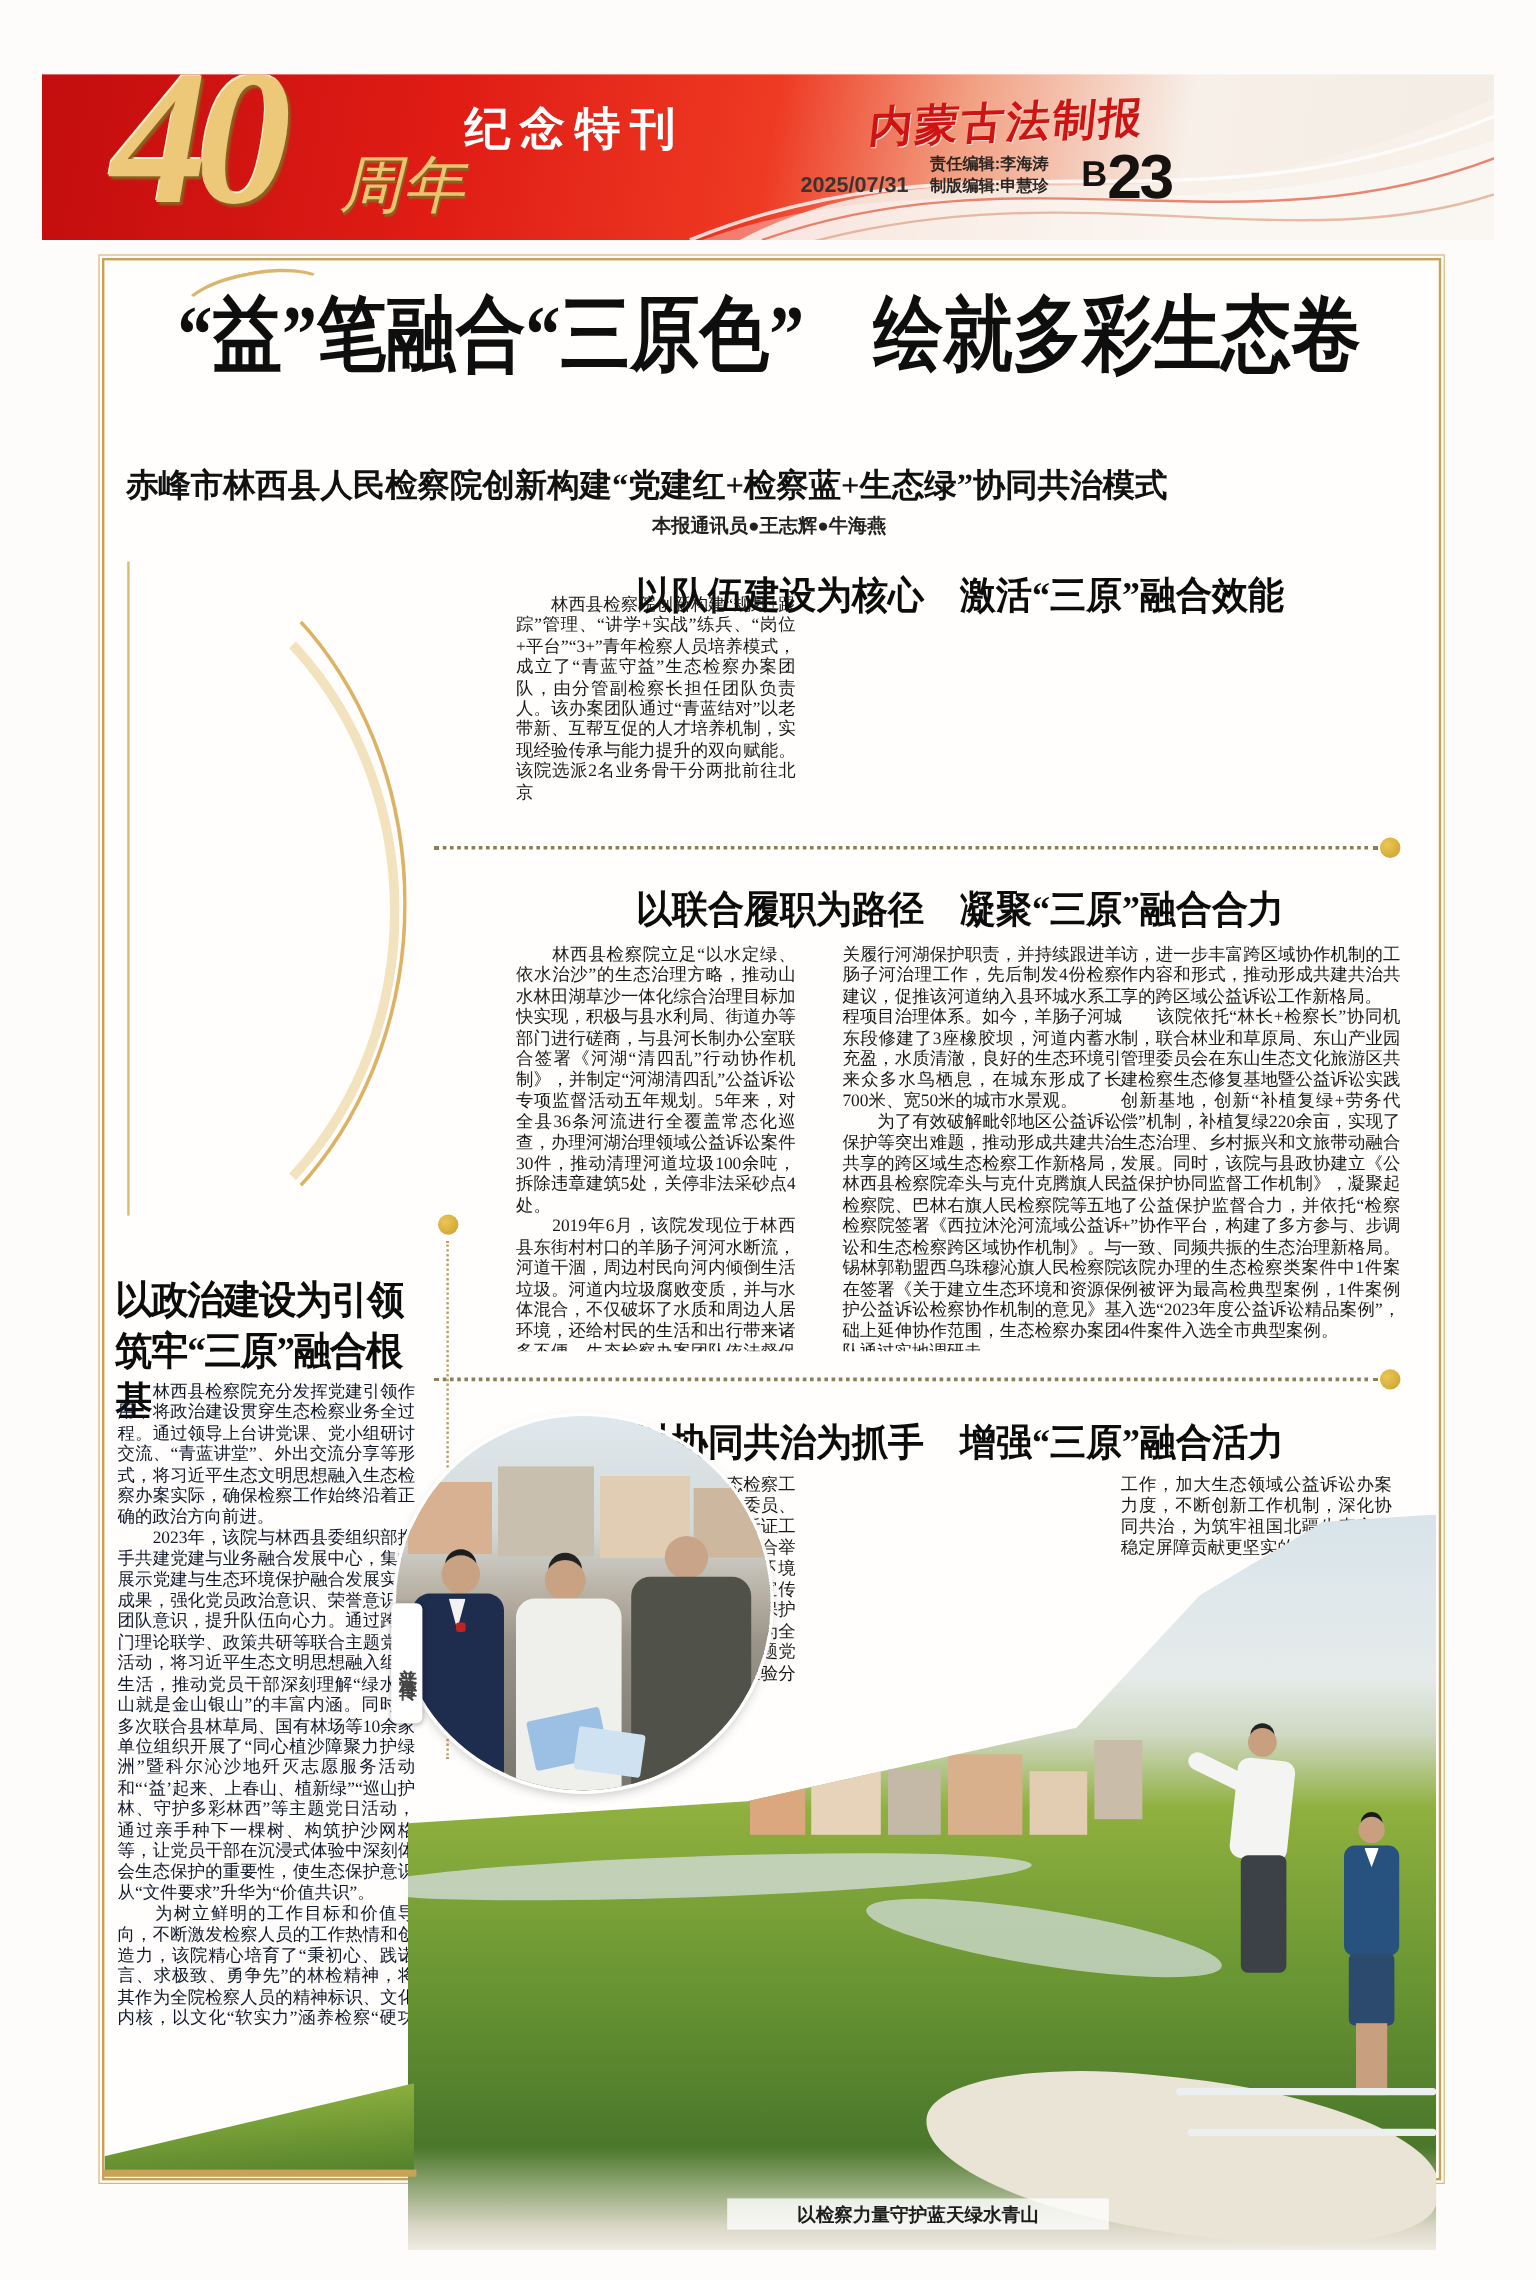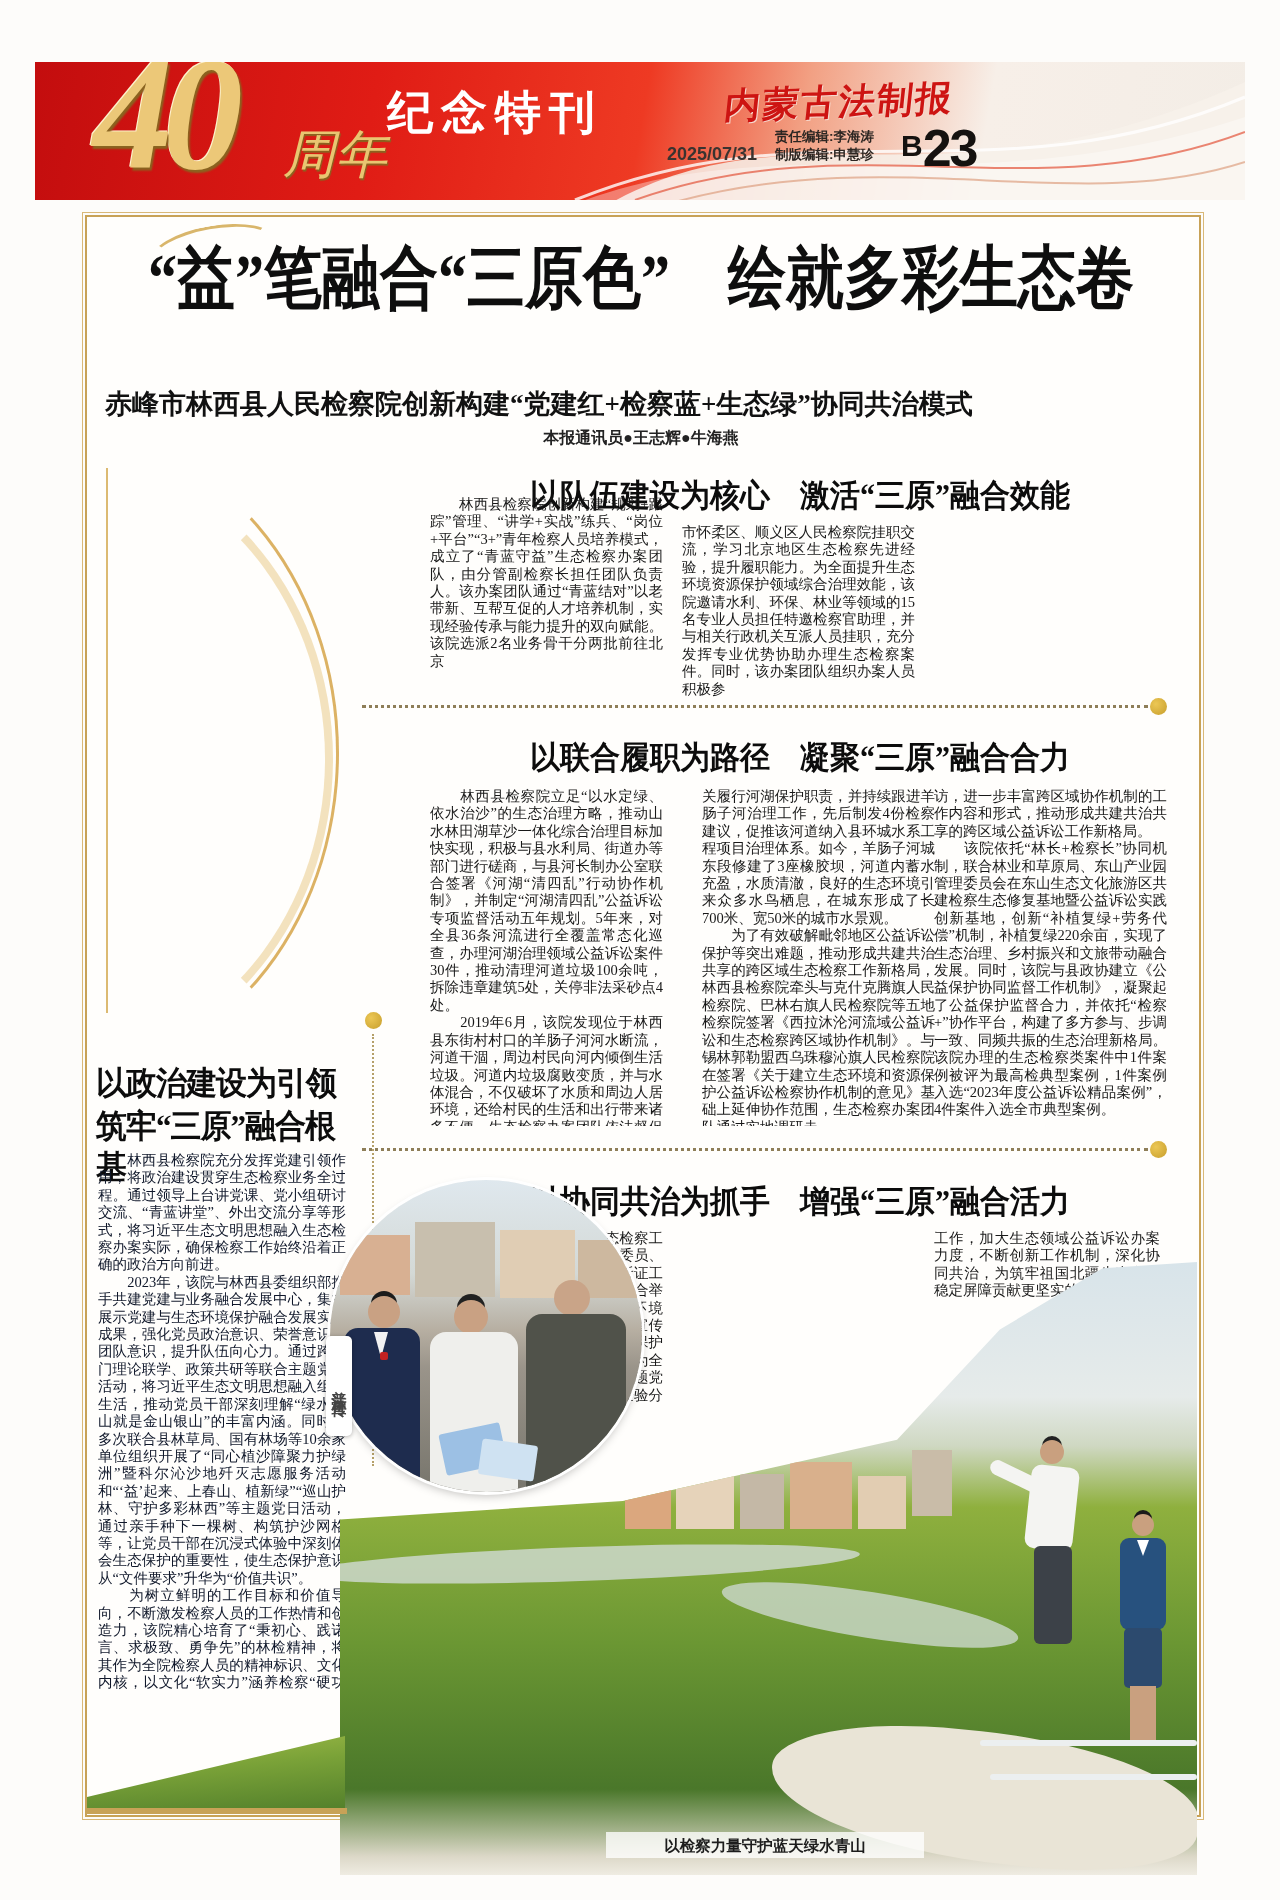--- a/index.html
+++ b/index.html
@@ -8,21 +8,21 @@
   .abs{position:absolute;}
   
   .banner{left:35px;top:62px;width:1210px;height:138px;
     background:linear-gradient(100deg,#c30d0e 0%,#e01c15 28%,#ee3a23 50%,#f2a083 63%,#f7efe8 78%,#f3ede6 100%);
     overflow:hidden;}
   .swoosh{left:0;top:0;width:1210px;height:138px;}
   .num40{left:58px;top:-28px;font-size:160px;font-weight:900;font-style:italic;
     color:#ecc878;text-shadow:2px 3px 2px #8a6420,-1px -1px 0 #fdf2cd;line-height:1;letter-spacing:-10px;}
   .zhounian{left:248px;top:58px;font-size:52px;font-weight:400;color:#e9c571;
     text-shadow:1px 2px 1px #8a6420;font-style:italic;}
-  .edition{left:352px;top:20px;font-size:46px;font-weight:900;color:#ffffff;letter-spacing:8px;
+  .edition{left:352px;top:20px;font-size:38px;font-weight:900;color:#ffffff;letter-spacing:8px;
     font-family:"Liberation Sans","DejaVu Sans",sans-serif;}
   .paper{left:690px;top:16px;font-size:36px;font-weight:900;color:#cd1412;
     transform:skewX(-8deg) rotate(-2deg);letter-spacing:2px;text-shadow:1px 1px 0 #f6d9cf;}
   .bdate{left:632px;top:82px;font-size:18px;font-weight:700;color:#3a3330;
     font-family:"Liberation Sans","DejaVu Sans",sans-serif;}
   .editors{left:740px;top:66px;font-size:13.5px;font-weight:700;color:#2c2622;line-height:18px;
     font-family:"Liberation Sans","DejaVu Sans",sans-serif;}
   .pageno{left:866px;top:56px;color:#151210;font-family:"Liberation Sans","DejaVu Sans",sans-serif;}
   .pageno .b{font-size:30px;font-weight:800;vertical-align:10px;}
   .pageno .n{font-size:52px;font-weight:900;letter-spacing:-2px;}
@@ -113,21 +113,20 @@
   <div class="abs headline">“益”笔融合“三原色”　绘就多彩生态卷</div>
   <div class="abs subhead">赤峰市林西县人民检察院创新构建“党建红+检察蓝+生态绿”协同共治模式</div>
   <div class="abs byline">本报通讯员●王志辉●牛海燕</div>
 
   <div class="abs introline"></div>
   <div class="abs arc2"></div>
   <div class="abs arc1"></div>
 
   <div class="abs secHead" style="top:476px;">以队伍建设为核心　激活“三原”融合效能</div>
   <div class="abs coltext" style="left:430px;top:496px;height:176px;">　　林西县检察院创新构建“规划+跟踪”管理、“讲学+实战”练兵、“岗位+平台”“3+”青年检察人员培养模式，成立了“青蓝守益”生态检察办案团队，由分管副检察长担任团队负责人。该办案团队通过“青蓝结对”以老带新、互帮互促的人才培养机制，实现经验传承与能力提升的双向赋能。该院选派2名业务骨干分两批前往北京</div>
-  <div class="abs coltext" style="left:682px;top:524px;height:176px;">市怀柔区、顺义区人民检察院挂职交流，学习北京地区生态检察先进经验，提升履职能力。为全面提升生态环境资源保护领域综合治理效能，该院邀请水利、环保、林业等领域的15名专业人员担任特邀检察官助理，并与相关行政机关互派人员挂职，充分发挥专业优势协助办理生态检察案件。同时，该办案团队组织办案人员积极参</div>
 
   <div class="abs dotsep" style="left:362px;top:705px;width:786px;"></div>
   <div class="abs golddot" style="left:1150px;top:698px;"></div>
 
   <div class="abs secHead" style="top:738px;">以联合履职为路径　凝聚“三原”融合合力</div>
   <div class="abs coltext" style="left:430px;top:788px;height:338px;">　　林西县检察院立足“以水定绿、依水治沙”的生态治理方略，推动山水林田湖草沙一体化综合治理目标加快实现，积极与县水利局、街道办等部门进行磋商，与县河长制办公室联合签署《河湖“清四乱”行动协作机制》，并制定“河湖清四乱”公益诉讼专项监督活动五年规划。5年来，对全县36条河流进行全覆盖常态化巡查，办理河湖治理领域公益诉讼案件30件，推动清理河道垃圾100余吨，拆除违章建筑5处，关停非法采砂点4处。
 　　2019年6月，该院发现位于林西县东街村村口的羊肠子河河水断流，河道干涸，周边村民向河内倾倒生活垃圾。河道内垃圾腐败变质，并与水体混合，不仅破坏了水质和周边人居环境，还给村民的生活和出行带来诸多不便。生态检察办案团队依法督促相关行政机</div>
   <div class="abs coltext" style="left:682px;top:788px;height:338px;margin-left:20px;">关履行河湖保护职责，并持续跟进羊肠子河治理工作，先后制发4份检察建议，促推该河道纳入县环城水系工程项目治理体系。如今，羊肠子河城东段修建了3座橡胶坝，河道内蓄水充盈，水质清澈，良好的生态环境引来众多水鸟栖息，在城东形成了长700米、宽50米的城市水景观。
 　　为了有效破解毗邻地区公益诉讼保护等突出难题，推动形成共建共治共享的跨区域生态检察工作新格局，林西县检察院牵头与克什克腾旗人民检察院、巴林右旗人民检察院等五地检察院签署《西拉沐沦河流域公益诉讼和生态检察跨区域协作机制》。与锡林郭勒盟西乌珠穆沁旗人民检察院在签署《关于建立生态环境和资源保护公益诉讼检察协作机制的意见》基础上延伸协作范围，生态检察办案团队通过实地调研走</div>
   <div class="abs coltext" style="left:934px;top:788px;height:338px;">访，进一步丰富跨区域协作机制的工作内容和形式，推动形成共建共治共享的跨区域公益诉讼工作新格局。

